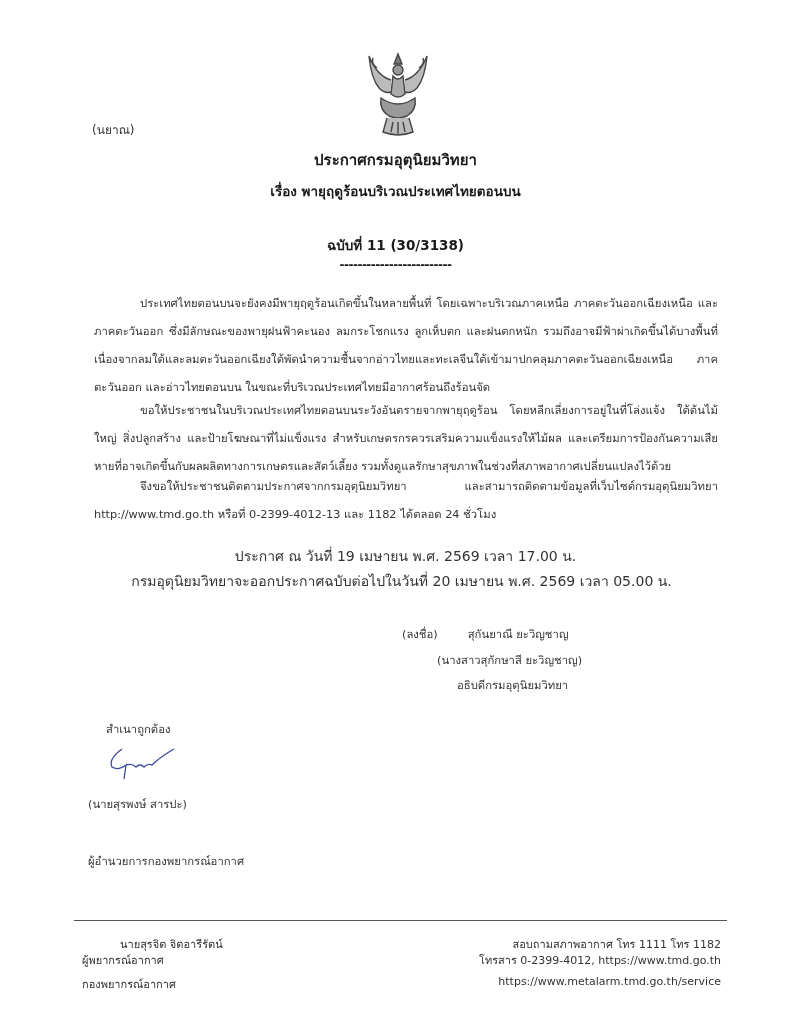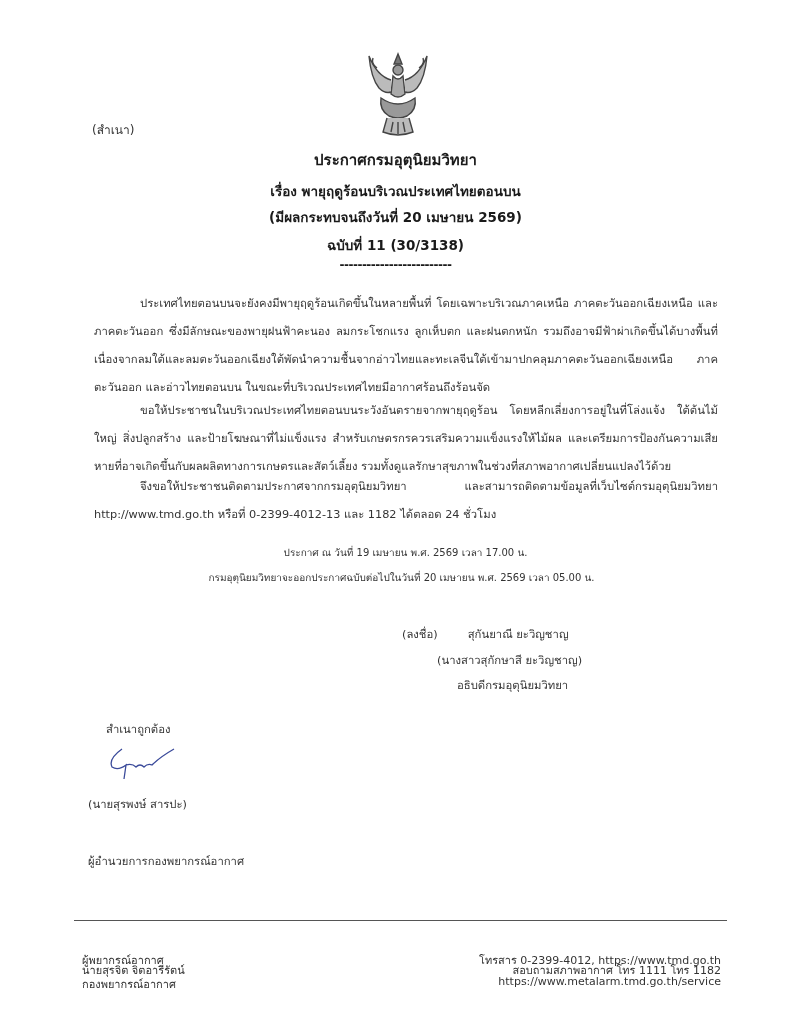--- a/index.html
+++ b/index.html
@@ -13,36 +13,36 @@
   .t2 { top:180px; font-size:13.5px; font-weight:bold; }
   .t3 { top:206px; font-size:13.5px; font-weight:bold; }
   .t4 { top:234px; font-size:13.5px; font-weight:bold; }
   .t5 { top:258px; font-size:12px; font-weight:bold; letter-spacing:-0.5px; }
   .para { position:absolute; left:94px; width:624px; font-size:11.3px; line-height:28px;
           color:#333; text-align:justify; }
   .para .indent { display:inline-block; width:46px; }
   .p1 { top:290px; }
   .p2 { top:397px; }
   .p3 { top:473px; }
-  .center-line { position:absolute; left:0; width:791px; text-align:center; font-size:10px; color:#333; }
+  .center-line { position:absolute; left:0; width:791px; text-align:center; font-size:14px; color:#333; }
   .c1 { top:545px; padding-left:20px; box-sizing:border-box; }
   .c2 { top:570px; padding-left:12px; box-sizing:border-box; }
   .sign { position:absolute; font-size:11.3px; color:#333; }
   .s1 { left:402px; top:625px; }
   .s1 .nm { margin-left:30px; }
   .s2 { left:437px; top:651px; }
   .s3 { left:457px; top:676px; }
   .certified { position:absolute; left:106px; top:720px; font-size:11.3px; color:#333; }
   .signature { position:absolute; left:100px; top:745px; width:80px; height:40px; }
   .cert-name { position:absolute; left:88px; top:795px; font-size:11.3px; color:#333; }
   .cert-pos { position:absolute; left:88px; top:820px; font-size:11.3px; color:#333;margin-top:32px; }
   .footer-rule { position:absolute; left:74px; top:920px; width:653px; height:1px; background:#555; }
   .fl { position:absolute; left:82px; font-size:11px; color:#333; }
   .fr { position:absolute; right:70px; font-size:11px; color:#333; text-align:right; }
-  .f1 { top:961px; } .f2 { top:951px; } .f3 { top:975px; }
+  .f1 { top:935px;margin-left:38px; } .f2 { top:951px; } .f3 { top:975px; }
 </style>
 </head>
 <body>
 
 <div class="page">
 
   <svg class="emblem" viewBox="0 0 82 92">
     <g fill="none" stroke="#444" stroke-width="1.4">
       <path d="M41 6 L37 16 L45 16 Z" fill="#777"></path>
       <circle cx="41" cy="22" r="5" fill="#999"></circle>
@@ -50,25 +50,24 @@
       <path d="M34 32 Q20 28 12 8 Q14 30 22 40 Q28 46 34 44" fill="#bbb"></path>
       <path d="M48 32 Q62 28 70 8 Q68 30 60 40 Q54 46 48 44" fill="#bbb"></path>
       <path d="M20 20 Q14 16 16 10"></path>
       <path d="M62 20 Q68 16 66 10"></path>
       <path d="M24 50 Q41 62 58 50 Q60 62 50 68 Q41 72 32 68 Q22 62 24 50 Z" fill="#999"></path>
       <path d="M30 70 L26 84 Q41 90 56 84 L52 70" fill="#bbb"></path>
       <path d="M36 74 L34 84 M41 74 L41 86 M46 74 L48 84"></path>
     </g>
   </svg>
 
-  <div class="copy-label">(สำเนา)</div>
+  <div class="copy-label">(นยาณ)</div>
 
   <div class="title-block t1">ประกาศกรมอุตุนิยมวิทยา</div>
   <div class="title-block t2">เรื่อง พายุฤดูร้อนบริเวณประเทศไทยตอนบน</div>
-  <div class="title-block t3">(มีผลกระทบจนถึงวันที่ 20 เมษายน 2569)</div>
   <div class="title-block t4">ฉบับที่ 11 (30/3138)</div>
   <div class="title-block t5">-------------------------</div>
 
   <div class="para p1"><span class="indent"></span><span>ประเทศไทยตอนบนจะยังคงมีพายุฤดูร้อนเกิดขึ้นในหลายพื้นที่ โดยเฉพาะบริเวณภาคเหนือ ภาคตะวันออกเฉียงเหนือ และภาคตะวันออก ซึ่งมีลักษณะของพายุฝนฟ้าคะนอง ลมกระโชกแรง ลูกเห็บตก และฝนตกหนัก รวมถึงอาจมีฟ้าผ่าเกิดขึ้นได้บางพื้นที่ เนื่องจากลมใต้และลมตะวันออกเฉียงใต้พัดนำความชื้นจากอ่าวไทยและทะเลจีนใต้เข้ามาปกคลุมภาคตะวันออกเฉียงเหนือ ภาคตะวันออก และอ่าวไทยตอนบน ในขณะที่บริเวณประเทศไทยมีอากาศร้อนถึงร้อนจัด</span></div>
   <div class="para p2"><span class="indent"></span><span>ขอให้ประชาชนในบริเวณประเทศไทยตอนบนระวังอันตรายจากพายุฤดูร้อน โดยหลีกเลี่ยงการอยู่ในที่โล่งแจ้ง ใต้ต้นไม้ใหญ่ สิ่งปลูกสร้าง และป้ายโฆษณาที่ไม่แข็งแรง สำหรับเกษตรกรควรเสริมความแข็งแรงให้ไม้ผล และเตรียมการป้องกันความเสียหายที่อาจเกิดขึ้นกับผลผลิตทางการเกษตรและสัตว์เลี้ยง รวมทั้งดูแลรักษาสุขภาพในช่วงที่สภาพอากาศเปลี่ยนแปลงไว้ด้วย</span></div>
   <div class="para p3"><span class="indent"></span><span>จึงขอให้ประชาชนติดตามประกาศจากกรมอุตุนิยมวิทยา และสามารถติดตามข้อมูลที่เว็บไซต์กรมอุตุนิยมวิทยา http://www.tmd.go.th หรือที่ 0-2399-4012-13 และ 1182 ได้ตลอด 24 ชั่วโมง</span></div>
 
   <div class="center-line c1">ประกาศ ณ วันที่ 19 เมษายน พ.ศ. 2569  เวลา 17.00 น.</div>
   <div class="center-line c2">กรมอุตุนิยมวิทยาจะออกประกาศฉบับต่อไปในวันที่ 20 เมษายน พ.ศ. 2569  เวลา 05.00 น.</div>
 

